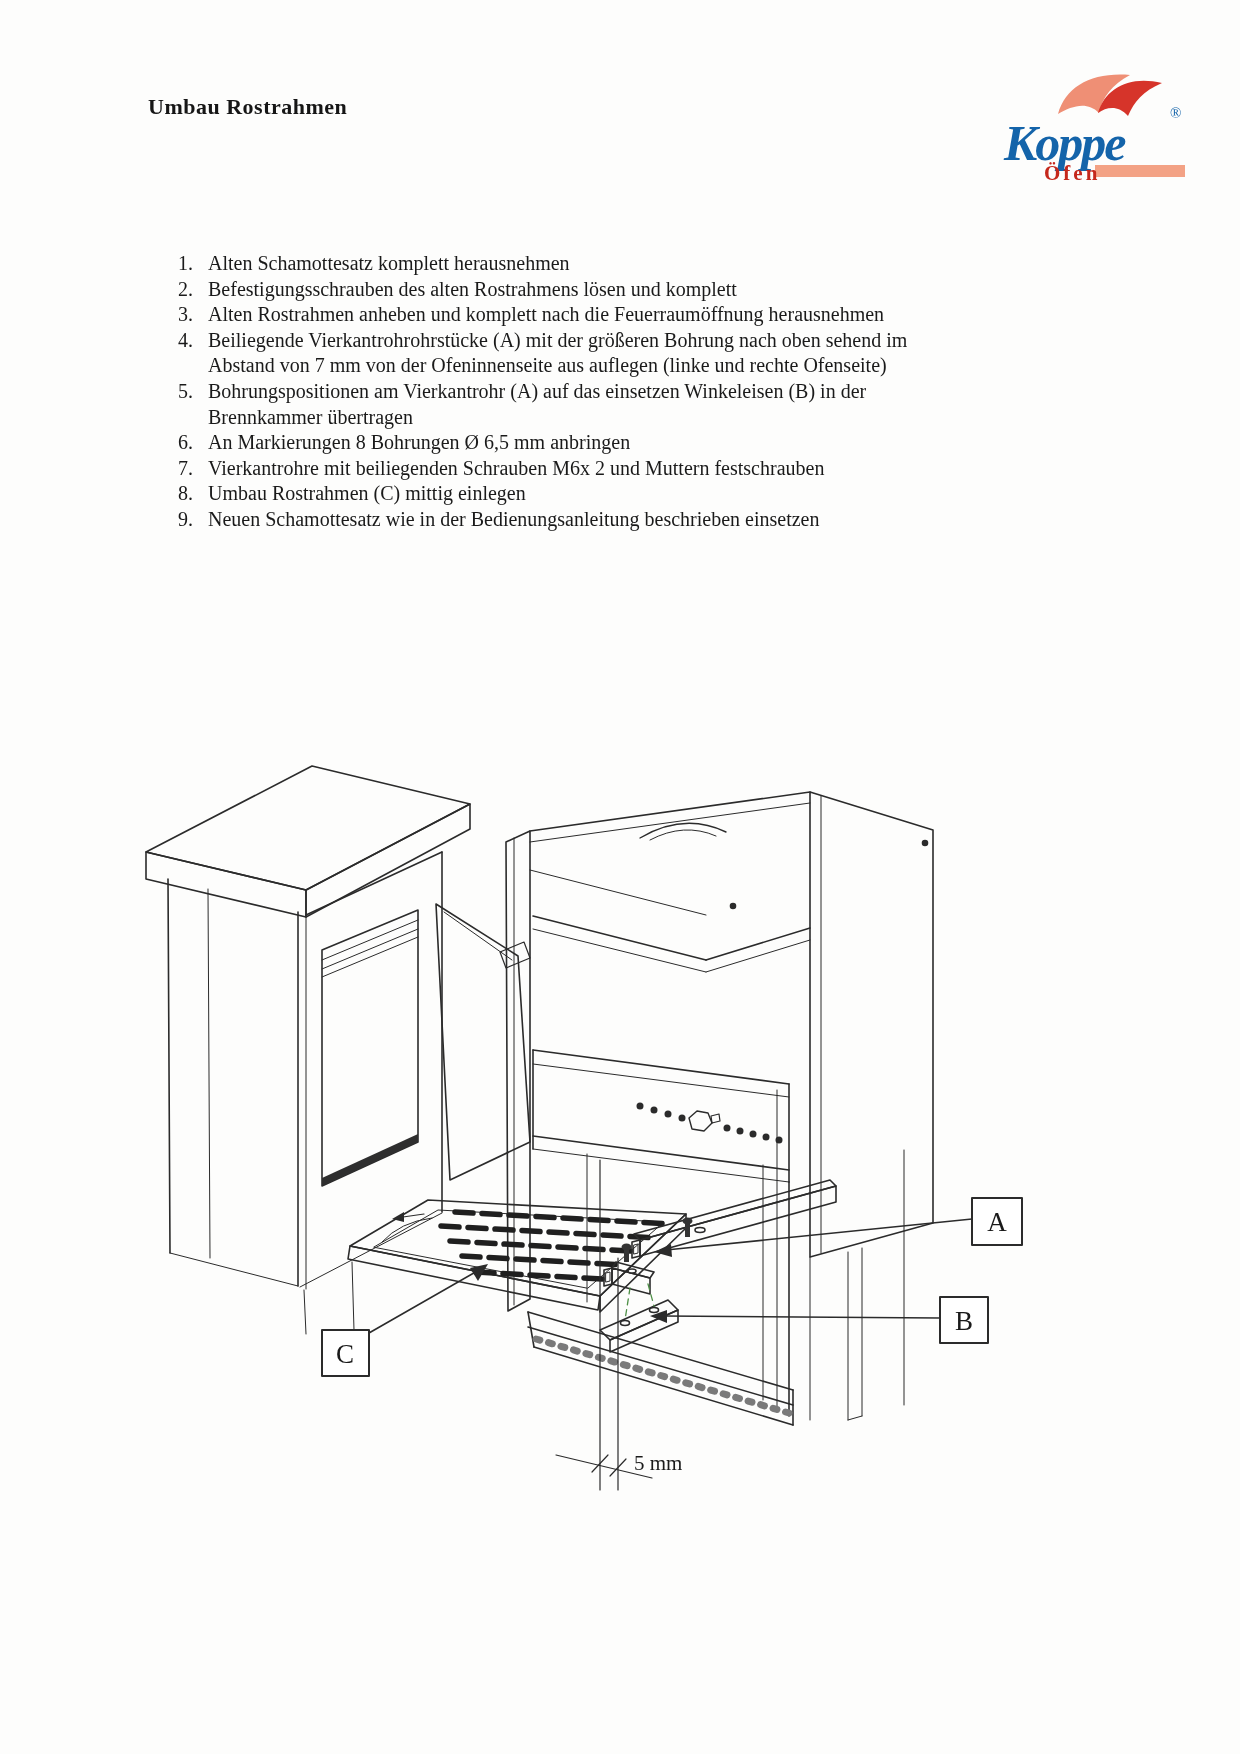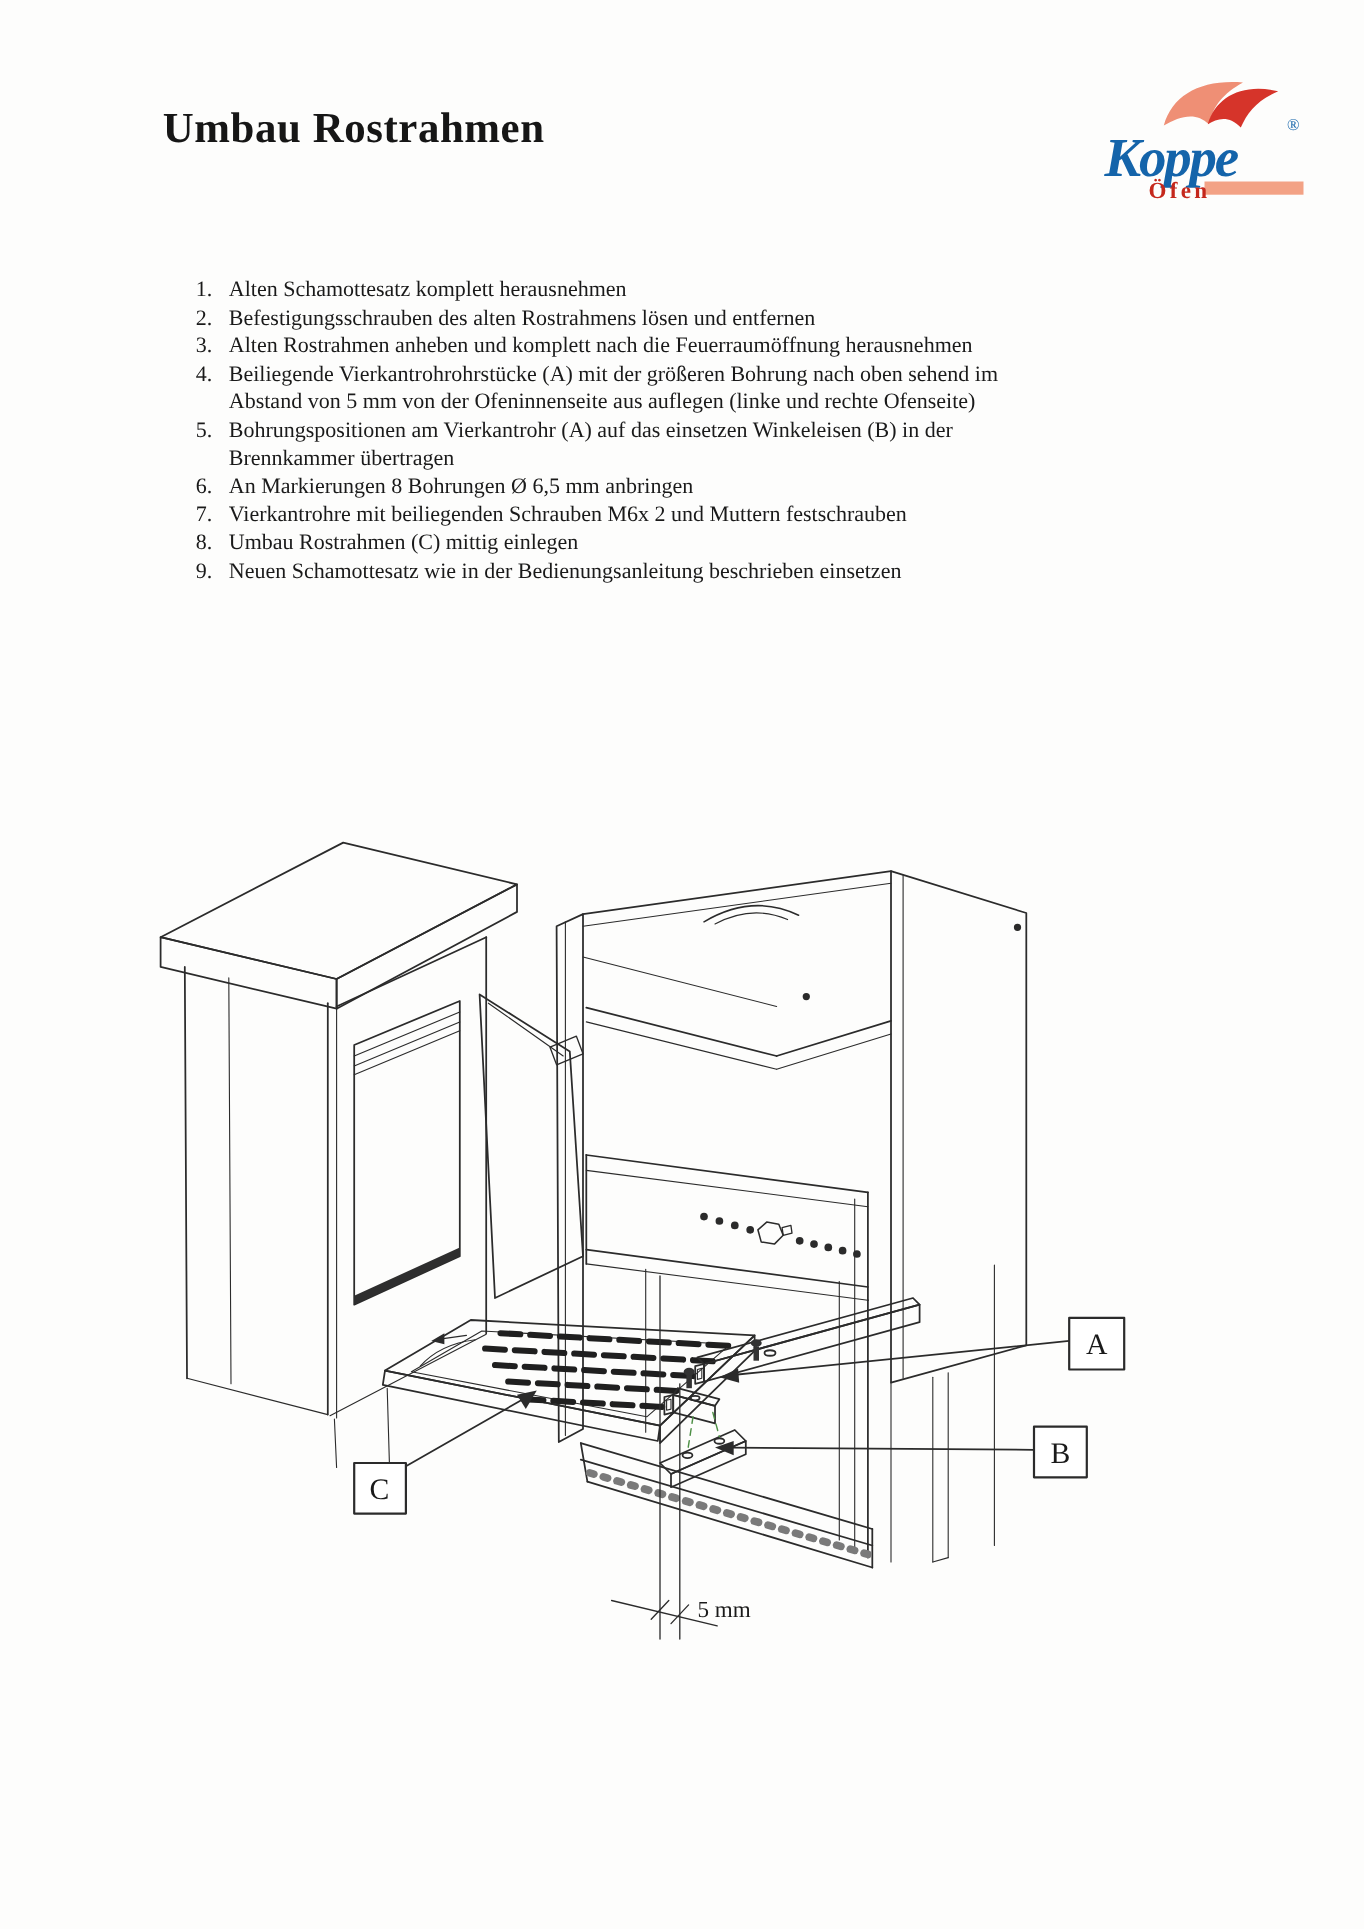--- a/index.html
+++ b/index.html
@@ -1,21 +1,21 @@
 <!DOCTYPE html>
 <html><head>
 <meta charset="utf-8">
 <style>
   html,body{margin:0;padding:0;}
   body{
     width:1240px;height:1754px;position:relative;background:#fdfdfc;
     font-family:"Liberation Serif", serif;color:#1a1a1a;overflow:hidden;
   }
   .page-title{
-    position:absolute;left:148px;top:94px;font-size:39px;font-weight:bold;
+    position:absolute;left:148px;top:94px;font-size:22px;font-weight:bold;
     letter-spacing:.5px;color:#161616;
   }
   .logo{position:absolute;left:1000px;top:68px;width:200px;height:120px;}
   .instructions{position:absolute;left:178px;top:251px;width:800px;
     font-size:20px;line-height:25.6px;}
   .inst-row{display:flex;}
   .inst-num{width:30px;flex:none;}
   .inst-text{width:754px;}
   .drawing{position:absolute;left:0;top:0;}
   svg text{font-family:"Liberation Serif", serif;}
@@ -34,29 +34,29 @@
   <text x="44" y="112" font-family="Liberation Sans, sans-serif" font-size="21" font-weight="bold" fill="#c5281c" letter-spacing="3">Öfen</text>
 </svg>
 
 <div class="instructions">
   <div class="inst-row">
       <span class="inst-num">1.</span>
       <span class="inst-text">Alten Schamottesatz komplett herausnehmen</span>
     </div>
   <div class="inst-row">
       <span class="inst-num">2.</span>
-      <span class="inst-text">Befestigungsschrauben des alten Rostrahmens lösen und entfernen</span>
+      <span class="inst-text">Befestigungsschrauben des alten Rostrahmens lösen und komplett</span>
     </div>
   <div class="inst-row">
       <span class="inst-num">3.</span>
       <span class="inst-text">Alten Rostrahmen anheben und komplett nach die Feuerraumöffnung herausnehmen</span>
     </div>
   <div class="inst-row">
       <span class="inst-num">4.</span>
-      <span class="inst-text">Beiliegende Vierkantrohrohrstücke (A) mit der größeren Bohrung nach oben sehend im Abstand von 5 mm von der Ofeninnenseite aus auflegen (linke und rechte Ofenseite)</span>
+      <span class="inst-text">Beiliegende Vierkantrohrohrstücke (A) mit der größeren Bohrung nach oben sehend im Abstand von 7 mm von der Ofeninnenseite aus auflegen (linke und rechte Ofenseite)</span>
     </div>
   <div class="inst-row">
       <span class="inst-num">5.</span>
       <span class="inst-text">Bohrungspositionen am Vierkantrohr (A) auf das einsetzen Winkeleisen (B) in der Brennkammer übertragen</span>
     </div>
   <div class="inst-row">
       <span class="inst-num">6.</span>
       <span class="inst-text">An Markierungen 8 Bohrungen Ø 6,5 mm anbringen</span>
     </div>
   <div class="inst-row">

